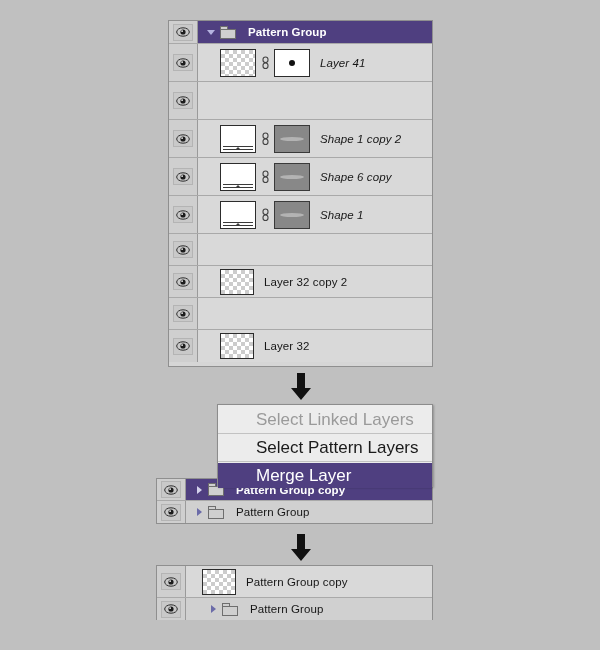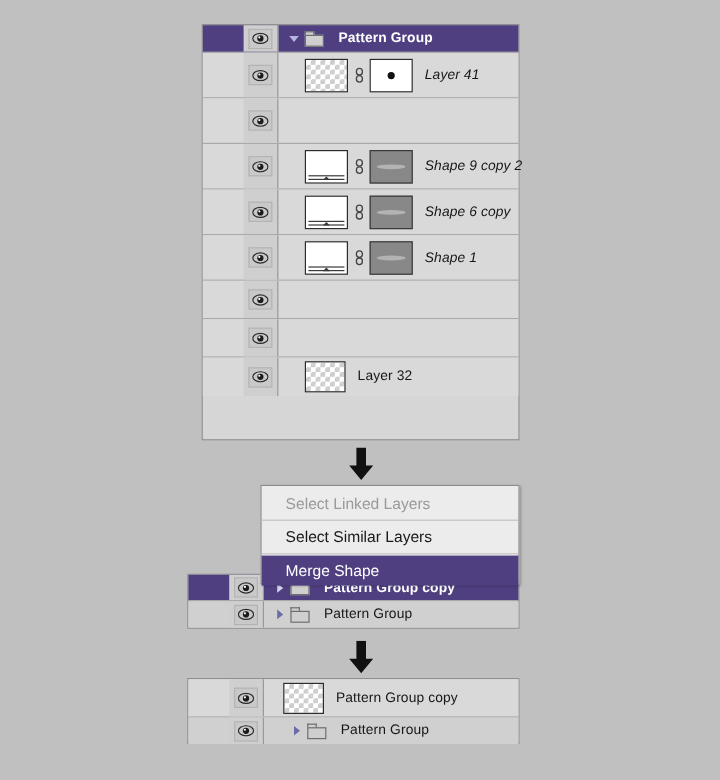--- a/index.html
+++ b/index.html
@@ -32,21 +32,20 @@
     flex-direction: column;
     width: 100%;
   }
   .layer-row {
     display: flex;
     align-items: stretch;
     border-bottom: 1px solid #a9a9a9;
     background: #d9d9d9;
     position: relative;
     box-sizing: border-box;
-    padding-left: 34px;
   }
   .layer-row:last-child { border-bottom: none; }
 
   
   .eye-col {
     width: 28px;
     min-width: 28px;
     background: #cfcfcf;
     border-right: 1px solid #9a9a9a;
     display: flex;
@@ -213,22 +212,22 @@
     border: 1px solid #8c8c8c;
     box-shadow: 1px 1px 2px rgba(0,0,0,0.25);
     box-sizing: border-box;
     padding: 2px 0 0 0;
     z-index: 20;
   }
   .ctx-item {
     height: 25px;
     display: flex;
     align-items: center;
-    padding-left: 20px;
-    font-size: 13px;
+    padding-left: 38px;
+    font-size: 17px;
     color: #1a1a1a;
     white-space: nowrap;
     box-sizing: border-box;
   }
   .ctx-item.disabled { color: #9a9a9a; }
   .ctx-item.highlight {
     background: #4f3f80;
     color: #ffffff;
   }
   .ctx-sep {
@@ -320,21 +319,21 @@
         </span>
         <span class="link-icon">
           <svg width="9" height="14" viewBox="0 0 9 14">
             <rect x="2" y="1" width="5" height="5.5" rx="2.6" fill="none" stroke="#444" stroke-width="1.1"></rect>
             <rect x="2" y="7" width="5" height="5.5" rx="2.6" fill="none" stroke="#444" stroke-width="1.1"></rect>
           </svg>
         </span>
         <span class="thumb vecmask">
             <span class="stripe"></span>
           </span>
-        <span class="layer-name">Shape 9 copy 2</span>
+        <span class="layer-name">Shape 1 copy 2</span>
       </div>
     </div>
 
     <div class="layer-row row-h-thumb">
       <div class="eye-col">
         <div class="eye-box">
           <svg class="eye-icon" width="14" height="10" viewBox="0 0 14 10">
             <ellipse cx="7" cy="5" rx="6.3" ry="4.2" fill="none" stroke="#2b2b2b" stroke-width="1"></ellipse>
             <circle cx="7" cy="5" r="2.6" fill="#1b1b1b"></circle>
             <circle cx="6.1" cy="4.1" r="0.9" fill="#ffffff"></circle>
@@ -396,20 +395,36 @@
         <div class="eye-box">
           <svg class="eye-icon" width="14" height="10" viewBox="0 0 14 10">
             <ellipse cx="7" cy="5" rx="6.3" ry="4.2" fill="none" stroke="#2b2b2b" stroke-width="1"></ellipse>
             <circle cx="7" cy="5" r="2.6" fill="#1b1b1b"></circle>
             <circle cx="6.1" cy="4.1" r="0.9" fill="#ffffff"></circle>
           </svg>
         </div>
       </div>
     </div>
 
+    <div class="layer-row row-h-small">
+      <div class="eye-col">
+        <div class="eye-box">
+          <svg class="eye-icon" width="14" height="10" viewBox="0 0 14 10">
+            <ellipse cx="7" cy="5" rx="6.3" ry="4.2" fill="none" stroke="#2b2b2b" stroke-width="1"></ellipse>
+            <circle cx="7" cy="5" r="2.6" fill="#1b1b1b"></circle>
+            <circle cx="6.1" cy="4.1" r="0.9" fill="#ffffff"></circle>
+          </svg>
+        </div>
+      </div>
+      <div class="row-body">
+        <span class="indent-thumb"></span>
+        <span class="thumb small checker"></span>
+        <span class="layer-name">Layer 32 copy 2</span>
+      </div>
+    </div>
 
     <div class="layer-row row-h-small">
       <div class="eye-col">
         <div class="eye-box">
           <svg class="eye-icon" width="14" height="10" viewBox="0 0 14 10">
             <ellipse cx="7" cy="5" rx="6.3" ry="4.2" fill="none" stroke="#2b2b2b" stroke-width="1"></ellipse>
             <circle cx="7" cy="5" r="2.6" fill="#1b1b1b"></circle>
             <circle cx="6.1" cy="4.1" r="0.9" fill="#ffffff"></circle>
           </svg>
         </div>
@@ -491,25 +506,25 @@
 
   </div>
 </div>
 
 <div class="ctx-menu" style="left:217px; top:404px; width:216px; height:83px;">
   <div class="ctx-item disabled">
     <span>Select Linked Layers</span>
   </div>
   <div class="ctx-sep"></div>
   <div class="ctx-item">
-    <span>Select Similar Layers</span>
+    <span>Select Pattern Layers</span>
   </div>
   <div class="ctx-sep"></div>
   <div class="ctx-item highlight">
-    <span>Merge Shape</span>
+    <span>Merge Layer</span>
   </div>
 </div>
 
 <div class="arrow-wrap" style="left:288px; top:534px; width:26px; height:28px;">
   <svg width="26" height="28" viewBox="0 0 26 28">
     <polygon points="9,0 17,0 17,15 23,15 13,27 3,15 9,15" fill="#111111"></polygon>
   </svg>
 </div>
 
 <div class="panel" style="left:156px; top:565px; width:277px; height:55px;">

